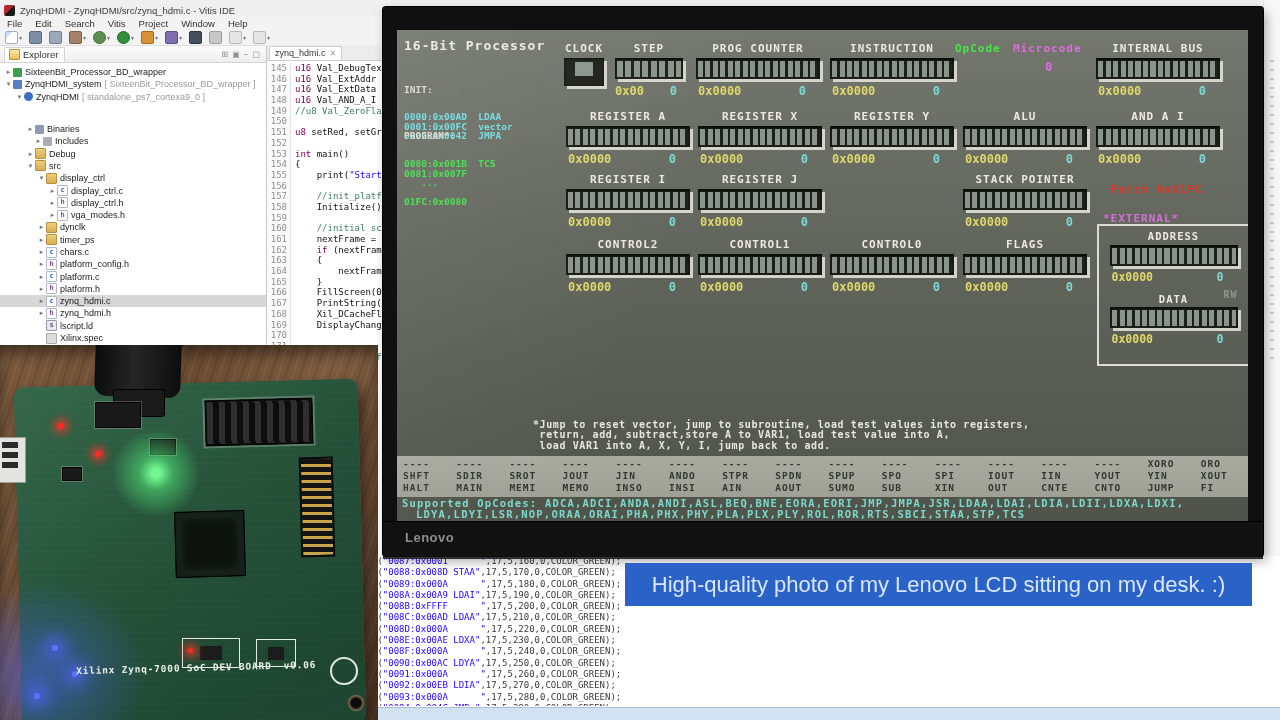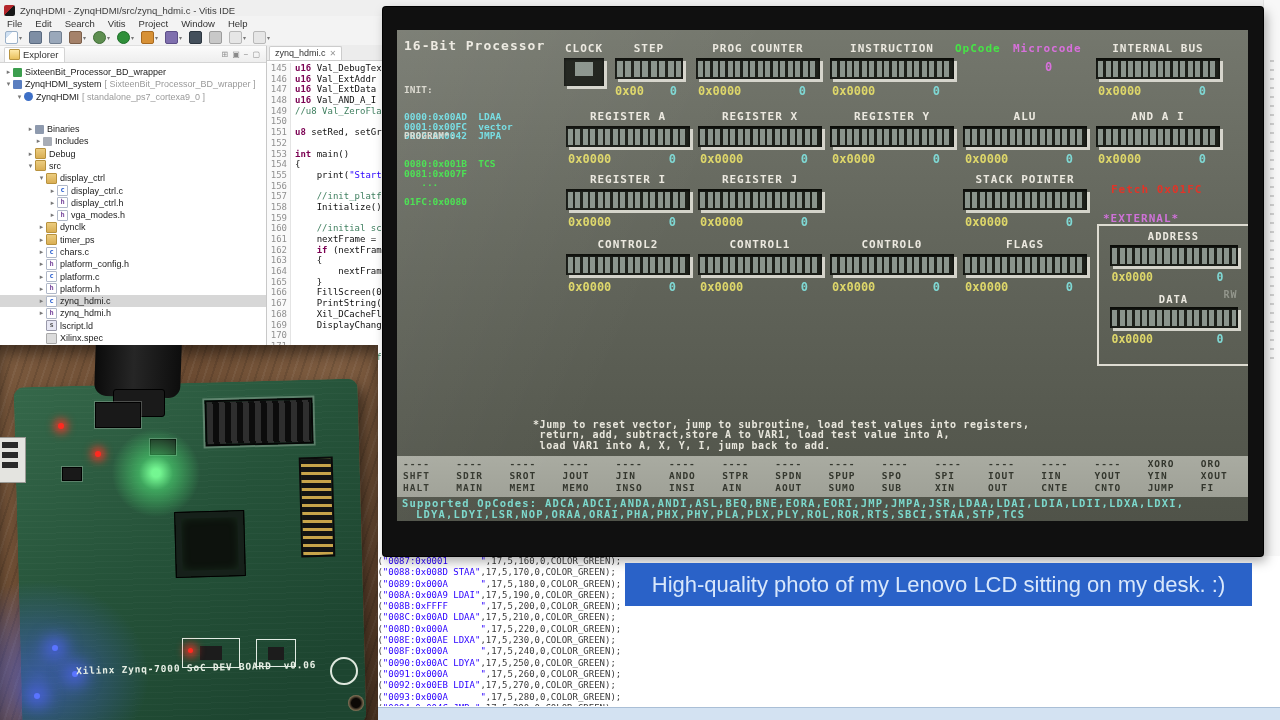--- a/index.html
+++ b/index.html
@@ -60,21 +60,21 @@
   .etab{background:#fff;border:1px solid #ccc;border-bottom:none;font-size:9px;color:#333;
     padding:1px 5px 2px 5px;display:flex;gap:4px;align-items:center;border-radius:2px 2px 0 0;margin-left:2px;}
   .etab .x{color:#999;font-size:8px;}
   #code-lines{font:9px/10.7px "DejaVu Sans Mono",monospace;color:#111;padding-top:2px;}
   .crow{display:flex;height:10.7px;}
   .ln{display:inline-block;width:20px;text-align:right;color:#909090;background:#fafafa;
     border-right:1px solid #e4e4e4;padding-right:3px;margin-right:4px;flex:none;}
   .ct{white-space:pre;}
   .cm{color:#3F7F5F;}
   .str{color:#2A00FF;}
-  .kw{color:#7B0052;font-weight:bold;text-align:right;}
+  .kw{color:#7B0052;font-weight:normal;text-align:right;}
 
   
   #bottom-code{position:absolute;left:372px;top:556px;width:262px;height:150px;overflow:hidden;
     font:9px/11.3px "DejaVu Sans Mono",monospace;color:#3a3a3a;background:#fff;}
   .bc-line{white-space:pre;height:11.3px;}
 
   #bottom-bar{position:absolute;left:378px;top:707px;right:0;height:13px;background:#d3e2f2;
     border-top:1px solid #aabfd6;}
   #right-strip{position:absolute;left:1263px;top:0;width:17px;height:556px;background:#f8f8f8;
     border-left:1px solid #e2e2e2;}
@@ -862,20 +862,23 @@
           <div class="mlabel">FLAGS</div>
           <div class="bar">
             <div class="segs"></div>
           </div>
           <div class="vals">
             <span class="hex">0x0000</span>
             <span class="dec">0</span>
           </div>
         </div>
       </div>
+    <div id="monitor-chin">
+      <span id="lenovo">Lenovo</span>
+    </div>
   </div>
 
   <div id="board-photo">
     <div class="pcb"></div>
     <div class="cable"></div>
     <div class="cable-head"></div>
     <div class="conn-big"></div>
     <div class="conn-right"></div>
     <div class="conn-left">
         <i></i>

